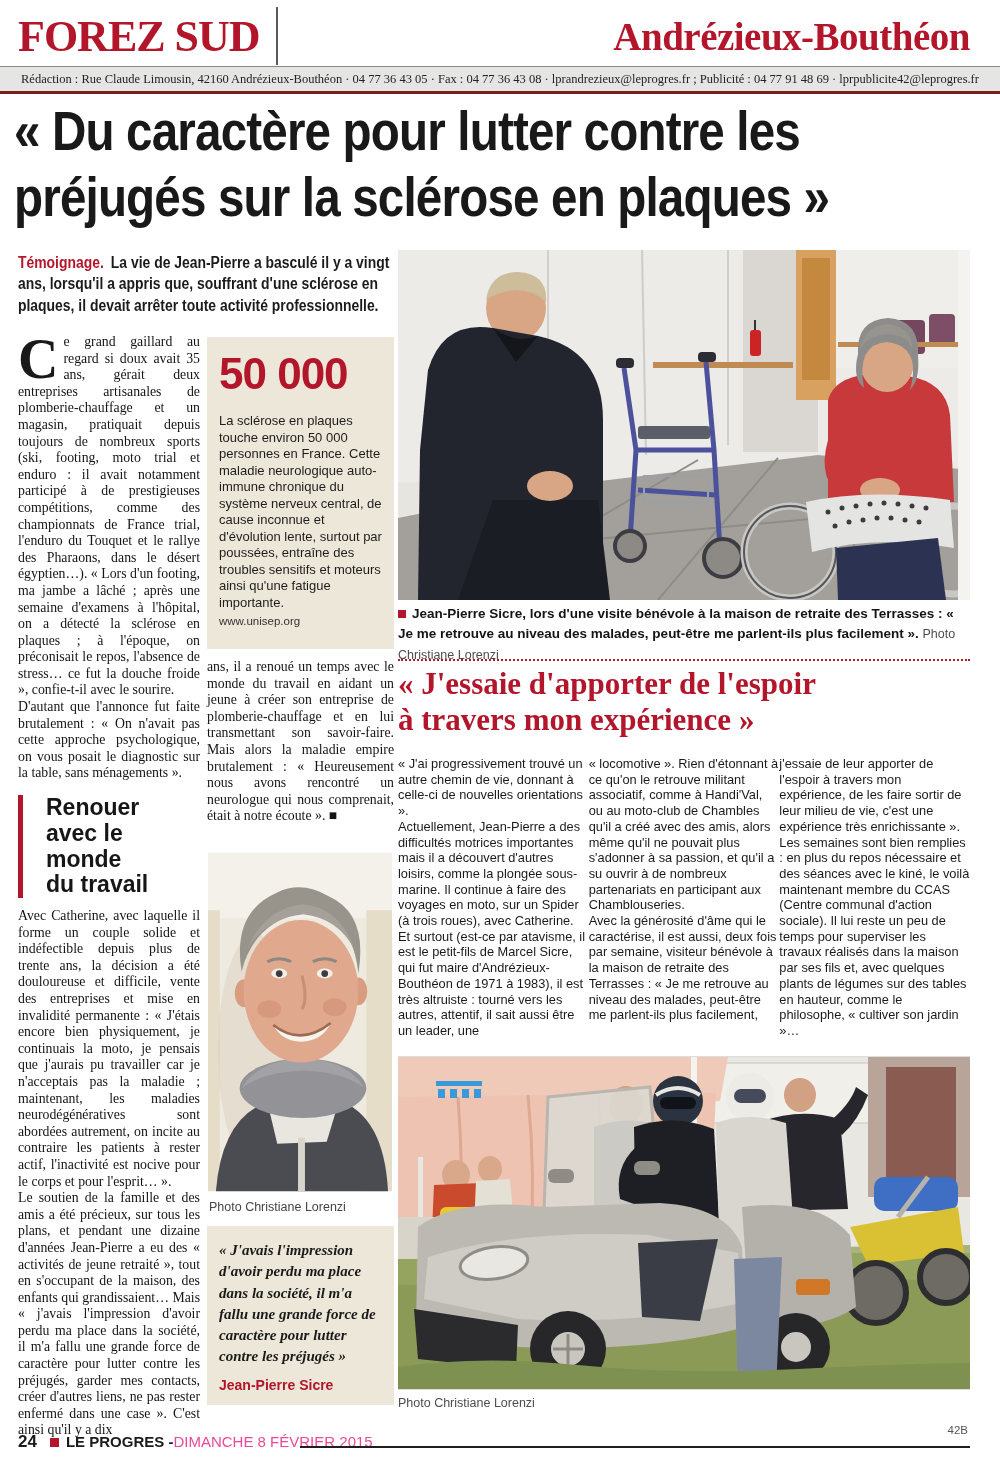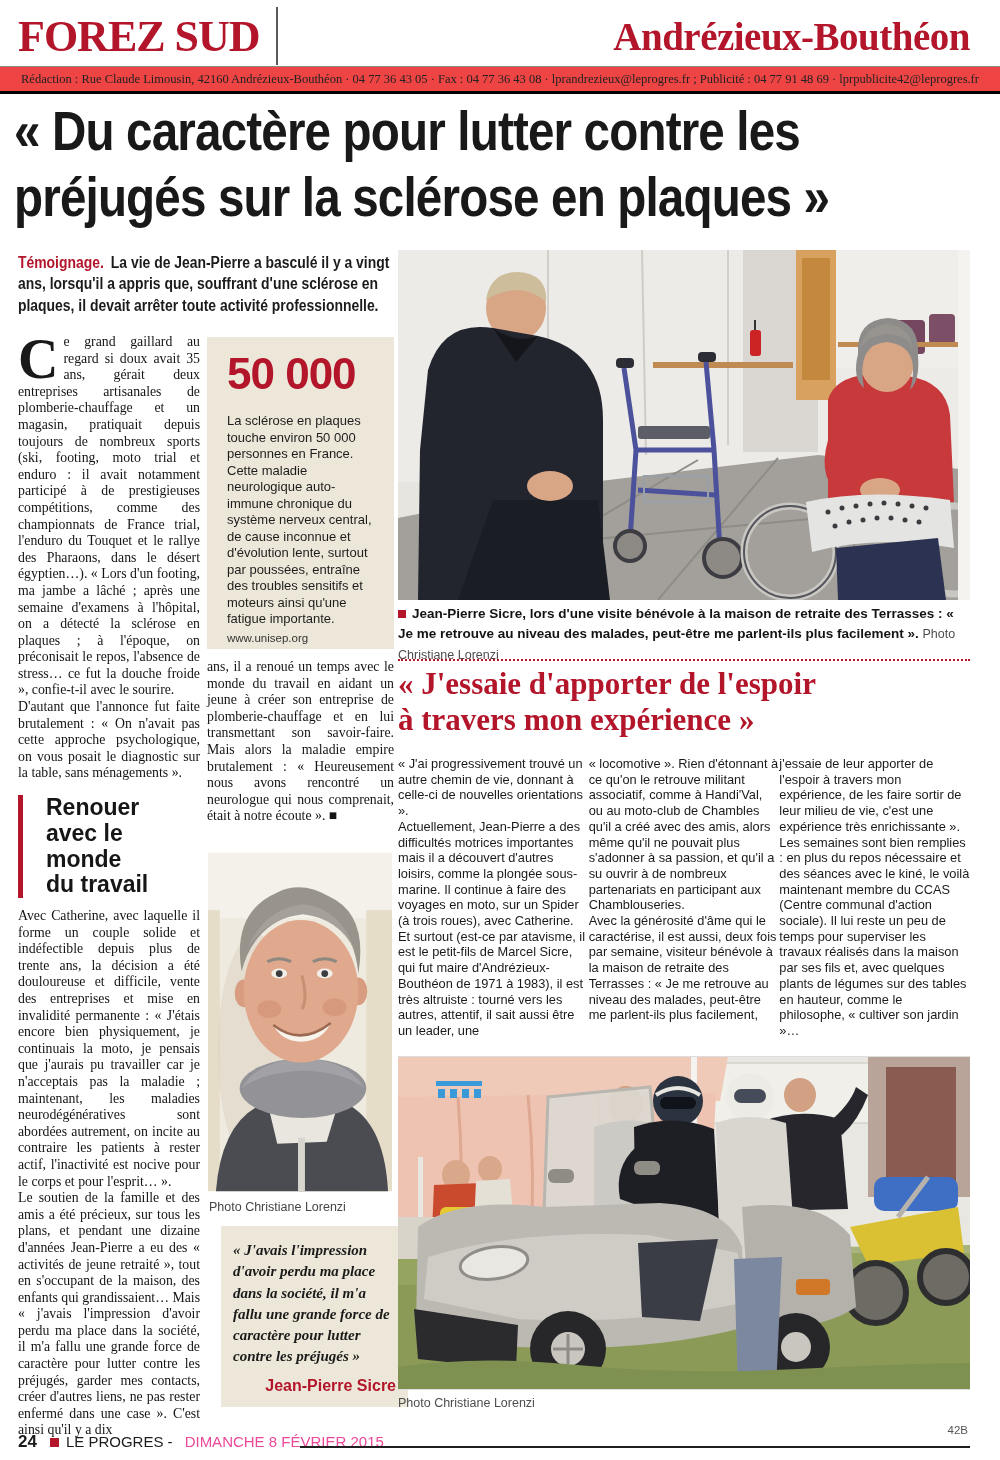--- a/index.html
+++ b/index.html
@@ -8,21 +8,21 @@
 
   
   #masthead{position:absolute;top:8px;left:18px;width:952px;height:56px;
             display:flex;align-items:center;}
   .section-title{font-family:"Liberation Serif",serif;font-weight:bold;
                  font-size:44px;color:#b3152a;letter-spacing:-1px;text-align:center;}
   .masthead-divider{width:2px;height:58px;background:#5a5a5a;margin-left:16px;}
   .locality-title{font-family:"Liberation Serif",serif;font-weight:bold;
                   font-size:39px;color:#b3152a;margin-left:auto;letter-spacing:-0.5px;}
   #contact-bar{position:absolute;top:66px;left:0;width:1000px;height:24px;
-               background:#ef4444;border-top:1px solid #8a8a84;border-bottom:3px solid #000000;
+               background:#e5e5e5;border-top:1px solid #8a8a84;border-bottom:3px solid #7f1d1d;
                text-align:center;font-family:"Liberation Serif",serif;font-size:12.5px;
                line-height:24px;color:#222;}
 
   
   #headline{position:absolute;top:98px;left:14px;width:1140px;
             font-weight:bold;font-size:56px;line-height:1.17;letter-spacing:-1px;
             color:#191919;white-space:pre-line;transform:scaleX(0.85);transform-origin:left top;}
   #standfirst{position:absolute;top:252px;left:18px;width:438px;font-size:16px;
               font-weight:bold;line-height:1.33;transform:scaleX(0.87);transform-origin:left top;}
   .kicker{color:#b3152a;margin-right:8px;}
@@ -32,34 +32,34 @@
             text-align:justify;color:#141414;}
   #col1{position:absolute;top:334px;left:18px;width:182px;}
   .dropcap{float:left;font-family:"Liberation Serif",serif;font-weight:bold;
            font-size:56px;line-height:46px;padding:2px 5px 0 0;color:#191919;}
   .crosshead{margin:13px 0 10px 0;border-left:5px solid #b3152a;padding-left:23px;
              font-family:"Liberation Sans",sans-serif;font-weight:bold;font-size:23px;
              line-height:1.12;color:#161616;white-space:pre-line;text-align:left;}
 
   
   #stat-box{position:absolute;top:337px;left:207px;width:187px;height:312px;
-            background:#ece7d8;box-sizing:border-box;padding:12px 20px;}
+            background:#ece7d8;box-sizing:border-box;padding:12px 12px;}
   .stat-figure{color:#b3152a;font-weight:bold;font-size:44px;letter-spacing:-1px;
                margin-bottom:14px;}
   .stat-text{font-size:13px;line-height:16.5px;color:#1d1d1d;}
   .stat-url{font-size:11.5px;color:#333;margin-top:4px;}
   #col2-para{position:absolute;top:659px;left:207px;width:187px;}
   #portrait{position:absolute;top:852px;left:208px;width:184px;height:340px;}
   #portrait svg{display:block;width:100%;height:100%;}
   #portrait-credit{position:absolute;top:1200px;left:209px;font-size:12.5px;color:#454545;}
-  #pull-quote{position:absolute;top:1226px;left:221px;width:187px;background:#ece7d8;
+  #pull-quote{position:absolute;top:1226px;left:207px;width:187px;background:#ece7d8;
               box-sizing:border-box;padding:14px 12px 12px;}
   .pull-quote-text{font-family:"Liberation Serif",serif;font-style:italic;font-weight:bold;
                    font-size:15px;line-height:21.3px;color:#1a1a1a;}
-  .pull-quote-attr{color:#b3152a;font-weight:bold;font-size:16px;margin-top:9px;text-align:right;}
+  .pull-quote-attr{color:#b3152a;font-weight:bold;font-size:14px;margin-top:9px;}
 
   
   .photo{position:absolute;left:398px;width:572px;overflow:hidden;background:#ddd;}
   #photo1{top:250px;height:350px;}
   #photo2{top:1056px;height:334px;}
   .photo svg{display:block;width:100%;height:100%;}
   .caption{position:absolute;left:398px;width:572px;font-size:13.5px;line-height:1.5;
            color:#141414;}
   #caption1{top:604px;}
   #caption2{top:1394px;}
@@ -74,21 +74,21 @@
   #rightcols{position:absolute;top:756px;left:398px;width:572px;display:flex;}
   .rcol{flex:1;font-size:12.8px;line-height:15.7px;color:#1a1a1a;white-space:pre-line;
         text-align:left;}
 
   
   #footer{position:absolute;top:1432px;left:18px;display:flex;align-items:baseline;
           font-size:15px;}
   .f-num{font-weight:bold;font-size:17px;margin-right:13px;}
   .f-sq{display:inline-block;width:9px;height:9px;background:#b3152a;margin-right:7px;
         align-self:center;}
-  .f-title{font-weight:normal;margin-right:12px;}
+  .f-title{font-weight:bold;margin-right:0;}
   .f-date{color:#ec4899;}
   #footer-rule{position:absolute;top:1446px;left:300px;width:670px;
                border-top:2.5px solid #1f1f1f;}
   #edition-code{position:absolute;top:1424px;right:32px;font-size:11.5px;color:#555;}
 </style>
 </head>
 <body>
 
 <div id="page">
 

